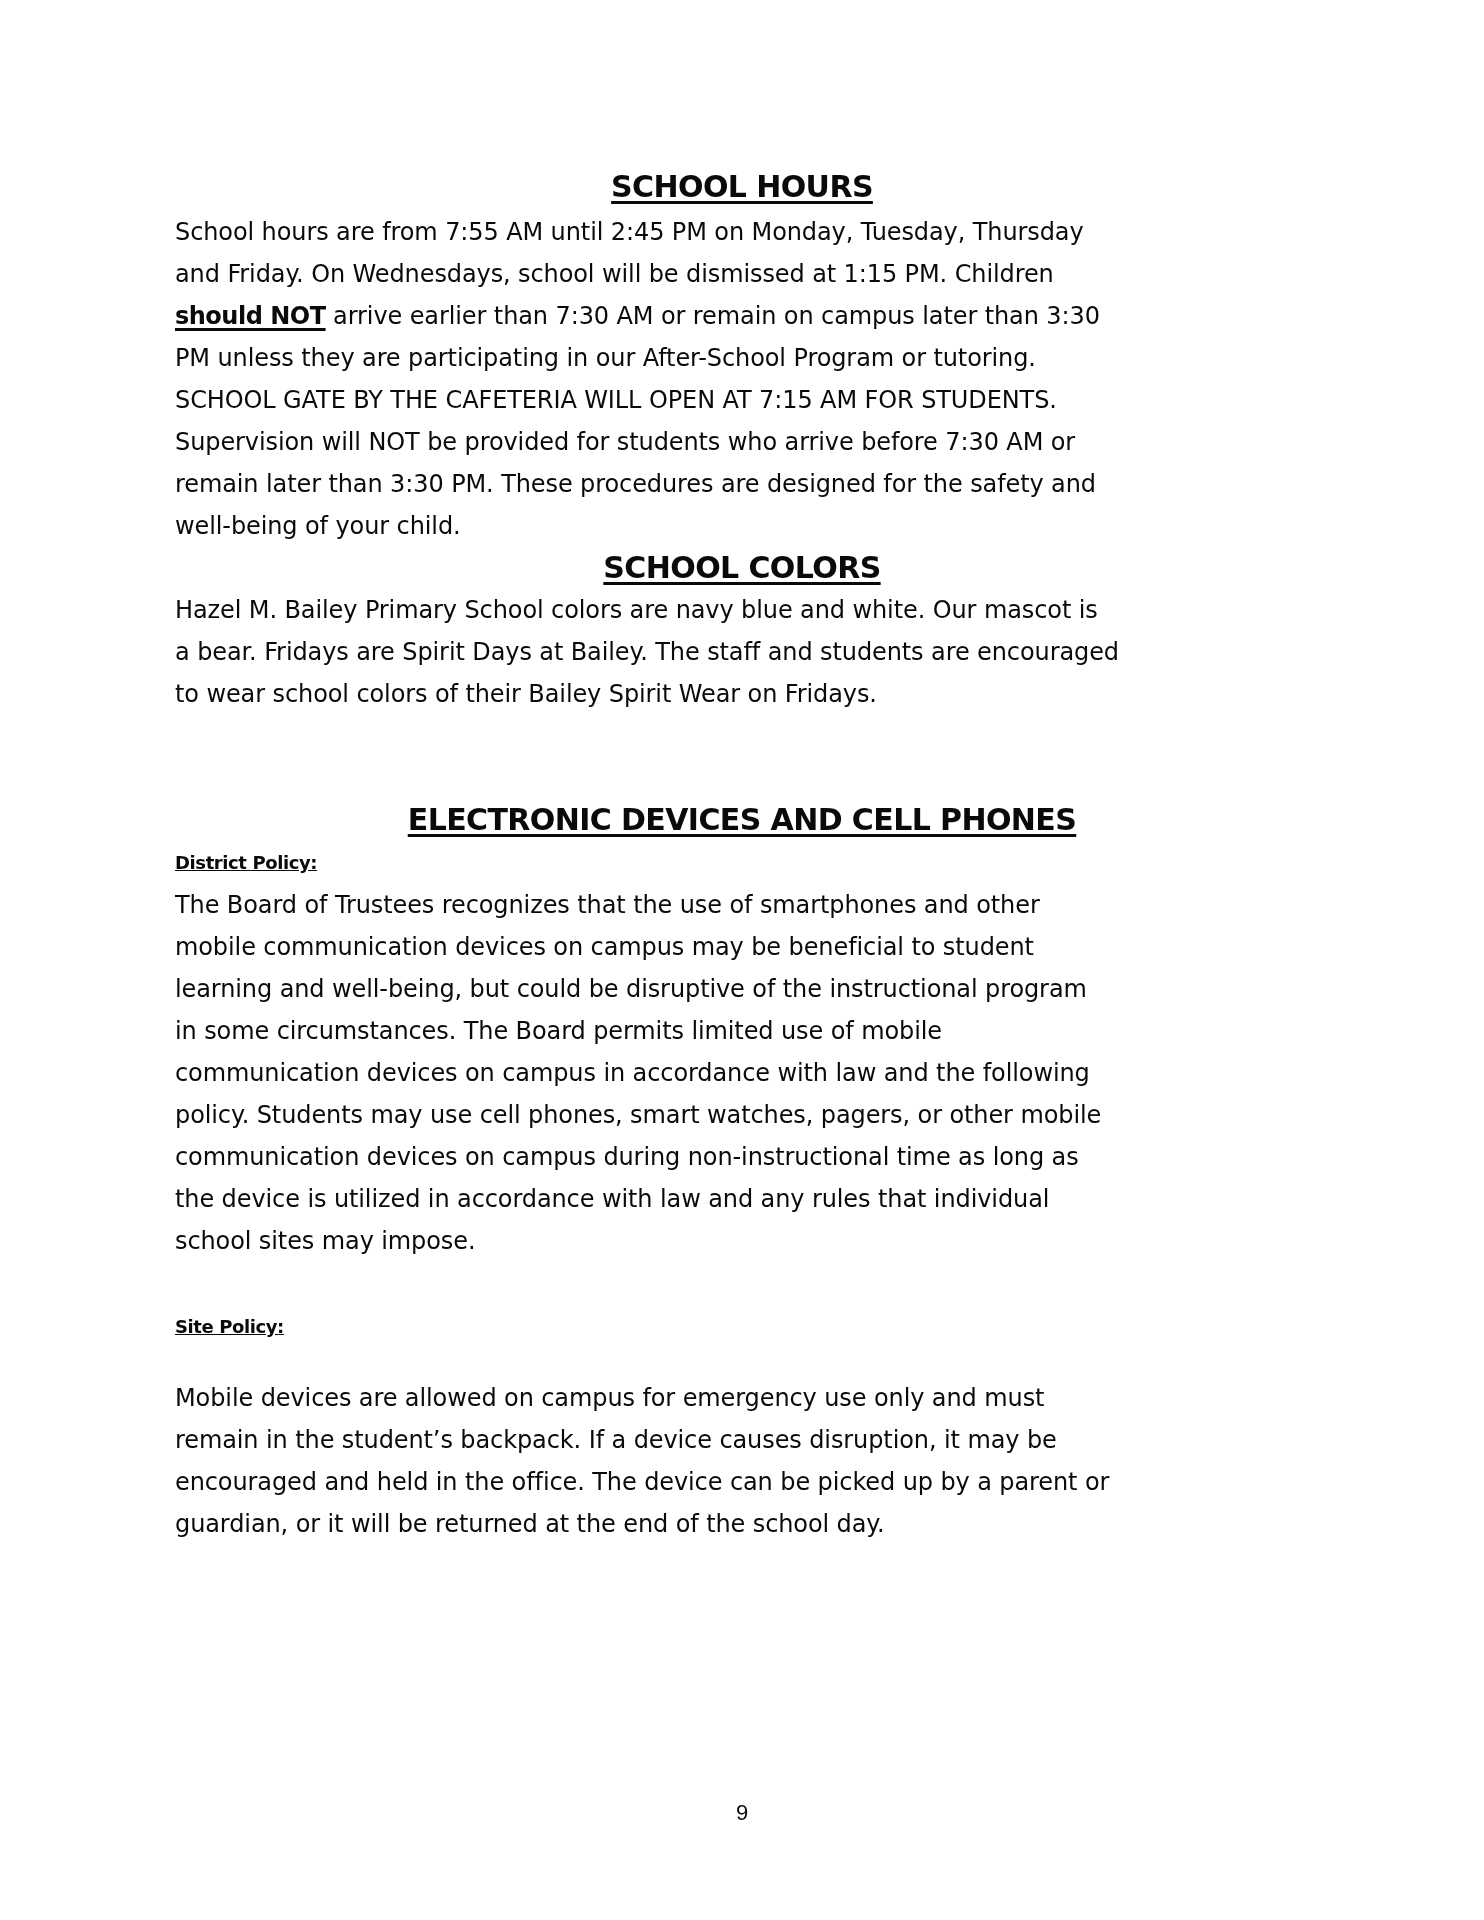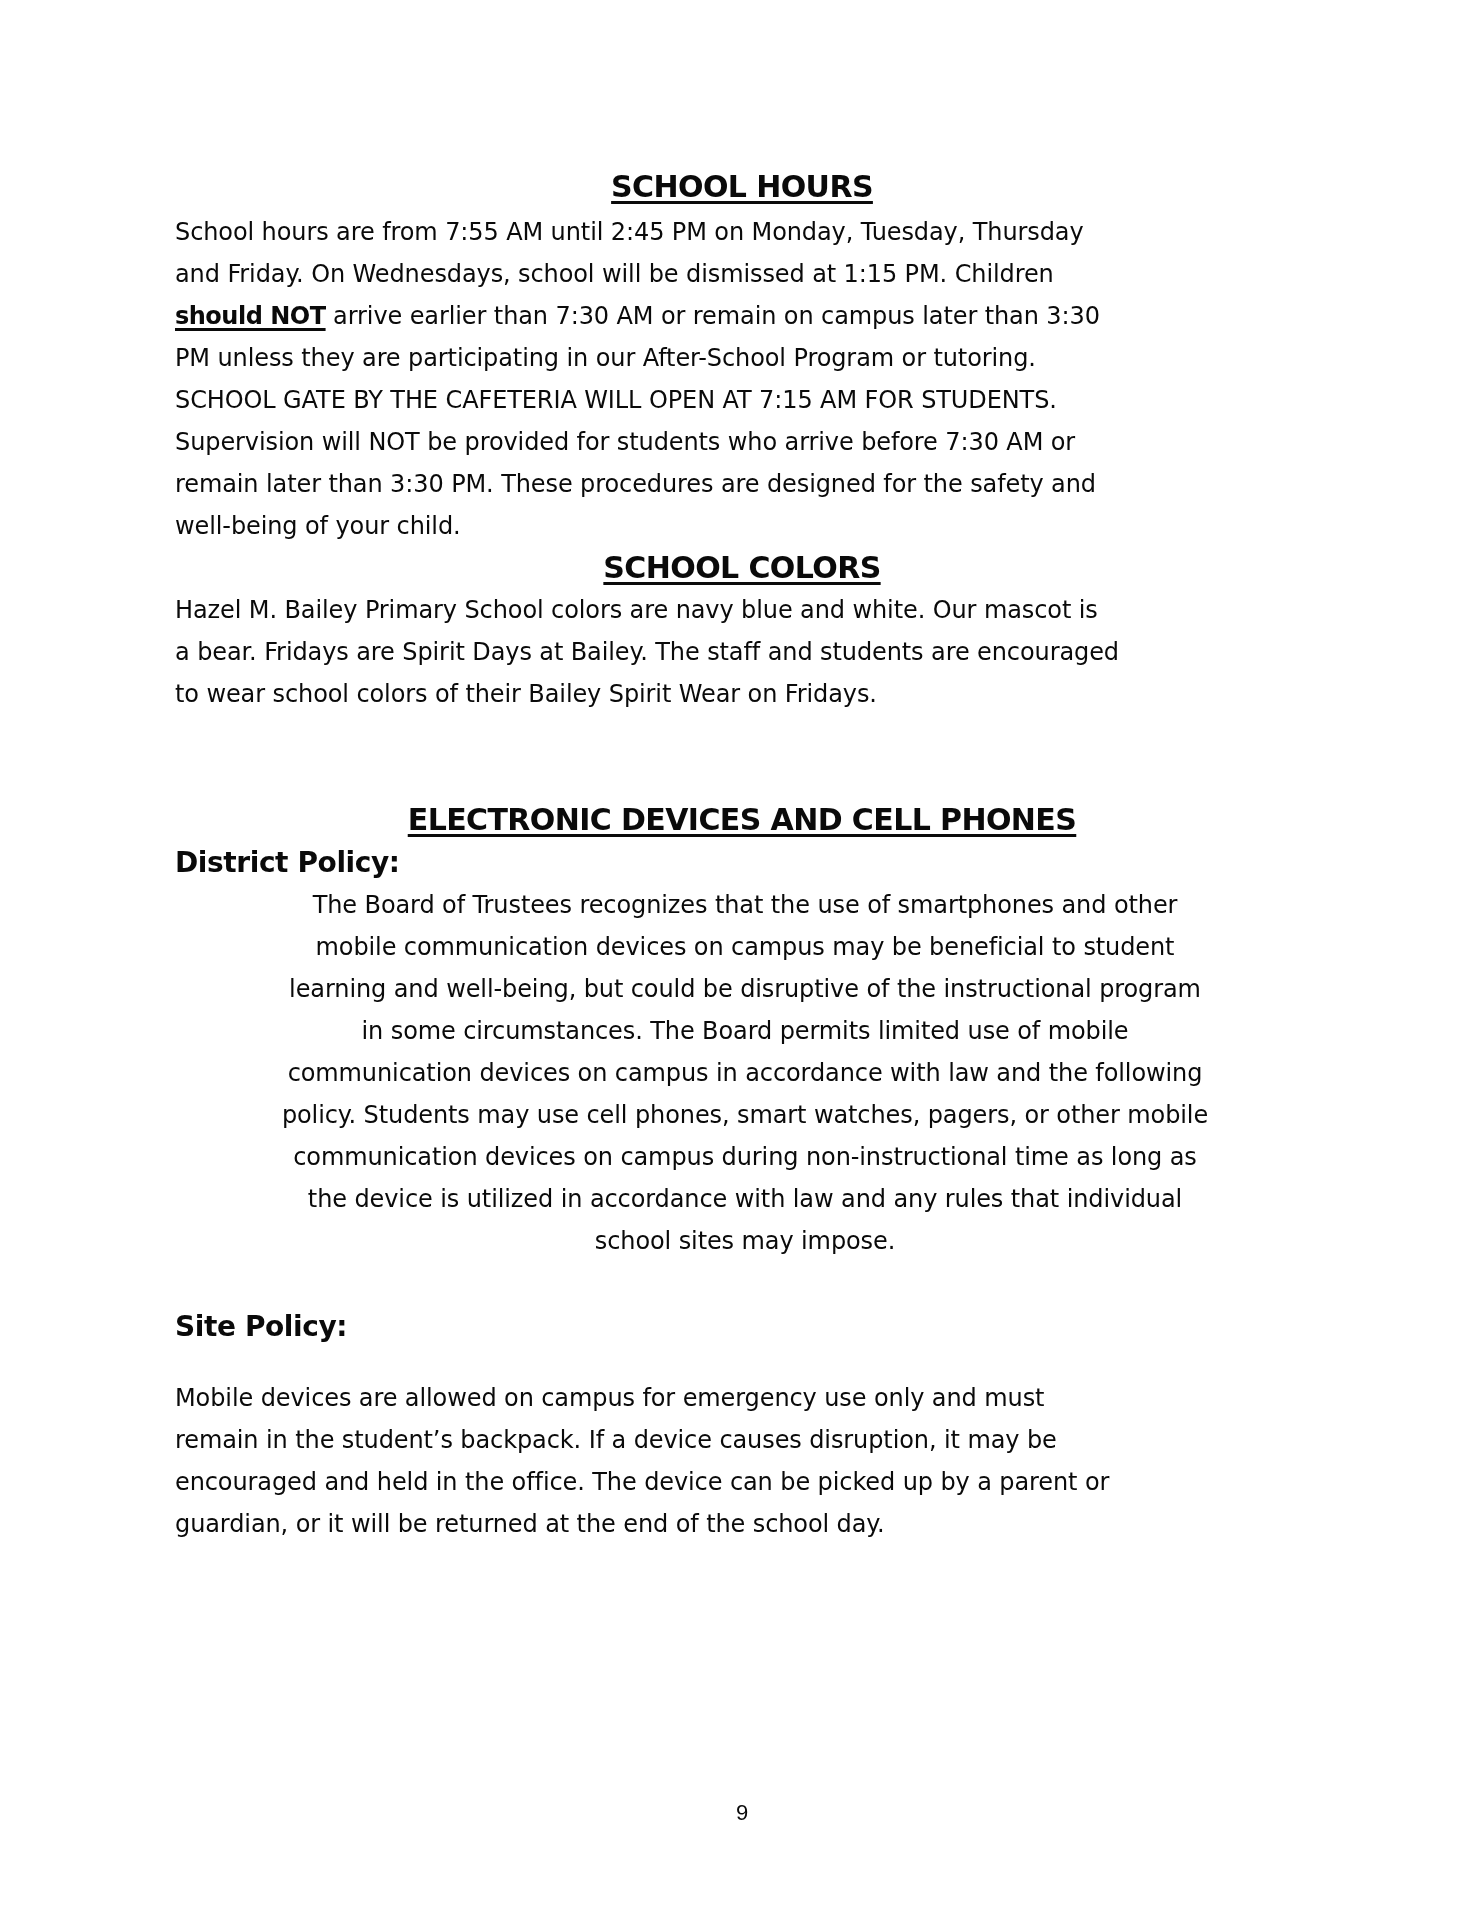--- a/index.html
+++ b/index.html
@@ -3,21 +3,21 @@
 <meta charset="utf-8">
 <style>
   html, body { margin: 0; padding: 0; background: #ffffff; }
   body { width: 1484px; height: 1920px; position: relative; overflow: hidden;
          font-family: "DejaVu Sans", sans-serif; color: #0a0a0a; }
   .block { position: absolute; left: 175px; width: 1140px; }
   .line { display: block; white-space: nowrap; font-size: 24px; line-height: 42px; letter-spacing: -0.1px; }
   .heading { position: absolute; left: 0; width: 1484px; text-align: center;
              font-size: 30px; line-height: 42px; font-weight: bold; letter-spacing: -0.6px; }
   .heading span { text-decoration: underline; text-decoration-thickness: 2.5px; text-underline-offset: 4px; }
-  .subhead { position: absolute; left: 175px; font-size: 28px; line-height: 42px; font-weight: bold; letter-spacing: -0.4px; }
+  .subhead { position: absolute; left: 175px; font-size: 18px; line-height: 42px; font-weight: bold; letter-spacing: -0.4px; text-decoration: underline; }
   .emph { font-weight: bold; text-decoration: underline; text-decoration-thickness: 2.5px; text-underline-offset: 4px; letter-spacing: -0.5px; }
   .page-number { position: absolute; left: 0; width: 1484px; top: 1800px; text-align: center;
                  font-family: "Liberation Sans", sans-serif; font-size: 22px; line-height: 26px; }
 </style>
 </head>
 <body>
 
 <div class="heading" style="top:166px;">
   <span>SCHOOL HOURS</span>
 </div>
@@ -38,21 +38,21 @@
 <div class="block" style="top:589px;">
   <span class="line">Hazel M. Bailey Primary School colors are navy blue and white. Our mascot is</span>
   <span class="line">a bear. Fridays are Spirit Days at Bailey. The staff and students are encouraged</span>
   <span class="line">to wear school colors of their Bailey Spirit Wear on Fridays.</span>
 </div>
 
 <div class="heading" style="top:799px;">
   <span>ELECTRONIC DEVICES AND CELL PHONES</span>
 </div>
 <div class="subhead" style="top:842px;">District Policy:</div>
-<div class="block" style="top:884px;text-align:center;">
+<div class="block" style="top:884px;">
   <span class="line">The Board of Trustees recognizes that the use of smartphones and other</span>
   <span class="line">mobile communication devices on campus may be beneficial to student</span>
   <span class="line">learning and well-being, but could be disruptive of the instructional program</span>
   <span class="line">in some circumstances. The Board permits limited use of mobile</span>
   <span class="line">communication devices on campus in accordance with law and the following</span>
   <span class="line">policy. Students may use cell phones, smart watches, pagers, or other mobile</span>
   <span class="line">communication devices on campus during non-instructional time as long as</span>
   <span class="line">the device is utilized in accordance with law and any rules that individual</span>
   <span class="line">school sites may impose.</span>
 </div>

